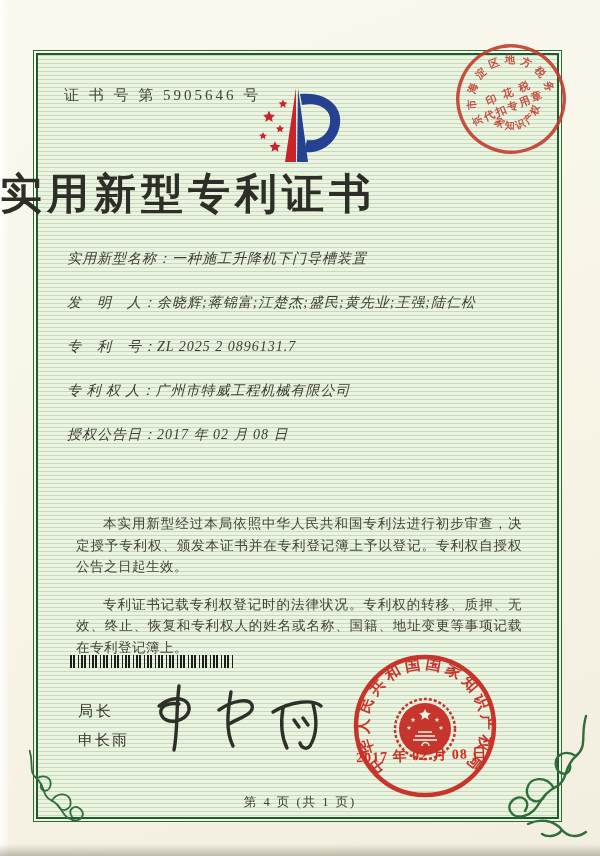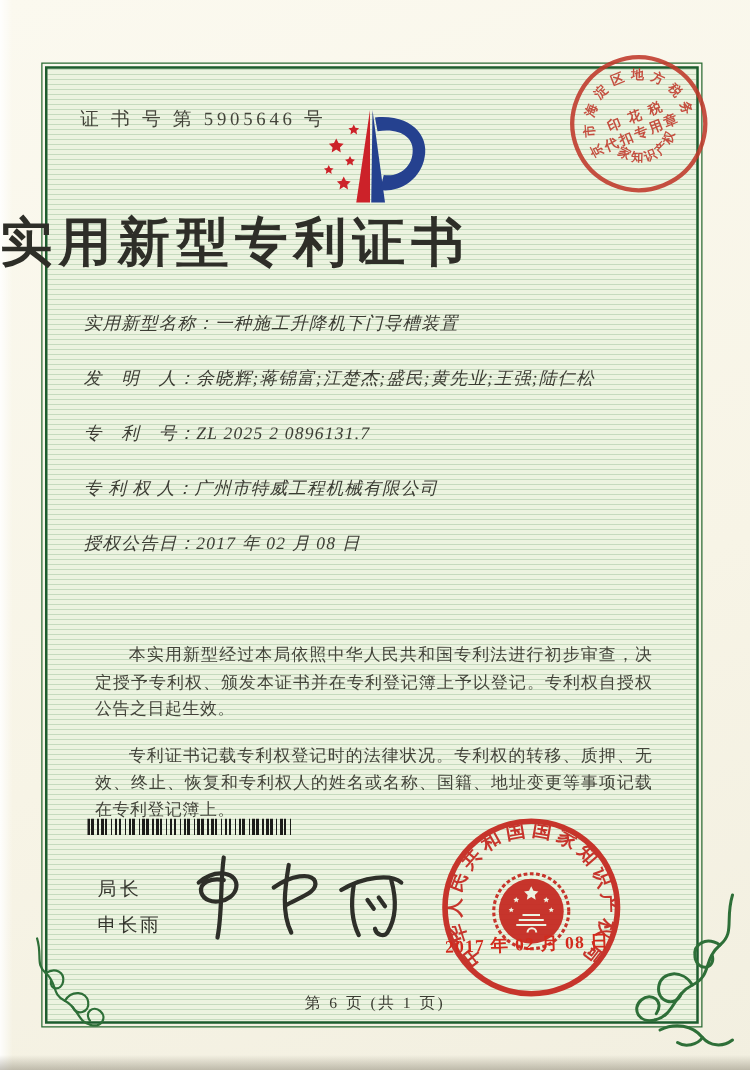--- a/index.html
+++ b/index.html
@@ -188,16 +188,16 @@
             <path d="M62,88 H86"></path>
             <path d="M64,84 H84"></path>
             <path d="M67,80 H81"></path>
             <path d="M71,94 a3.5,3.5 0 0 1 7,0"></path>
           </g>
         </g>
       </svg>
     </div>
     <div class="seal-date">2017 年 02 月 08 日</div>
 
-    <div class="footer">第 6 页 (共 1 页)</div>
+    <div class="footer">第 4 页 (共 1 页)</div>
 
   </div>
 </div>
 
 </body></html>

